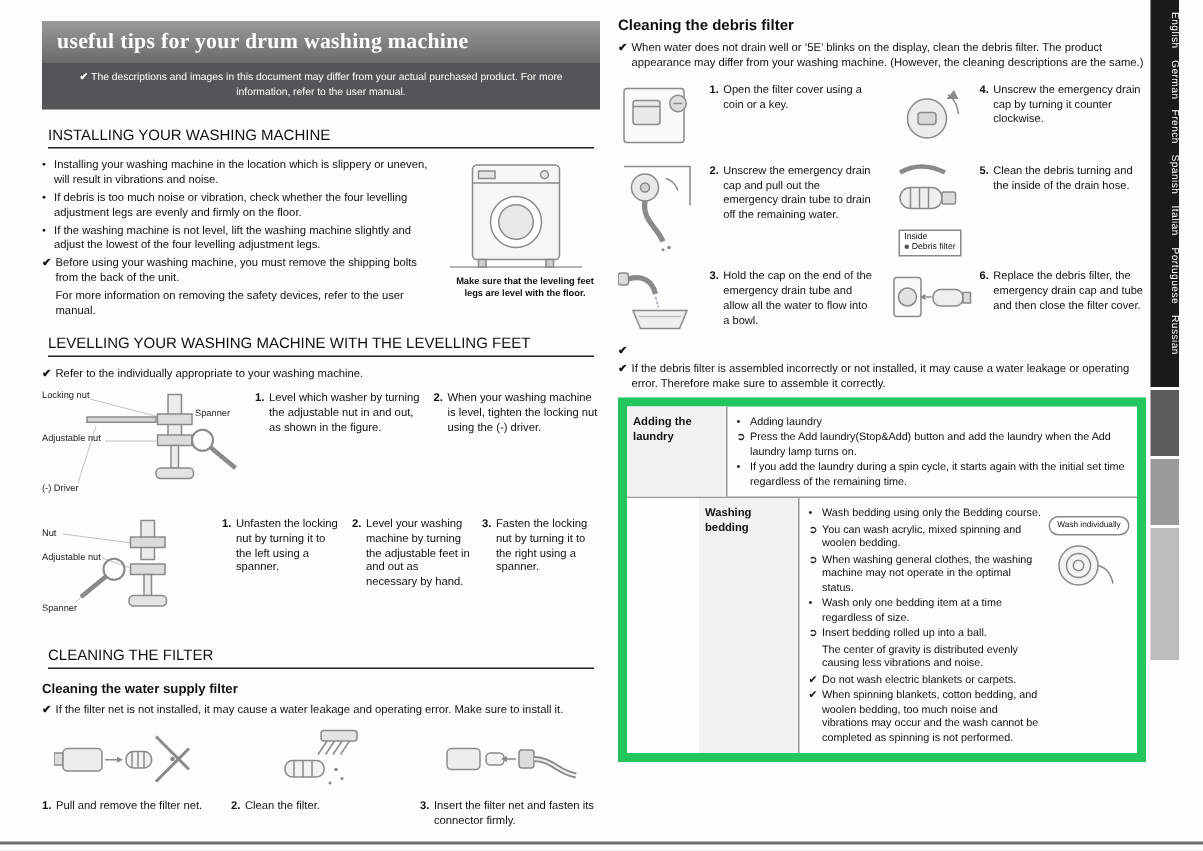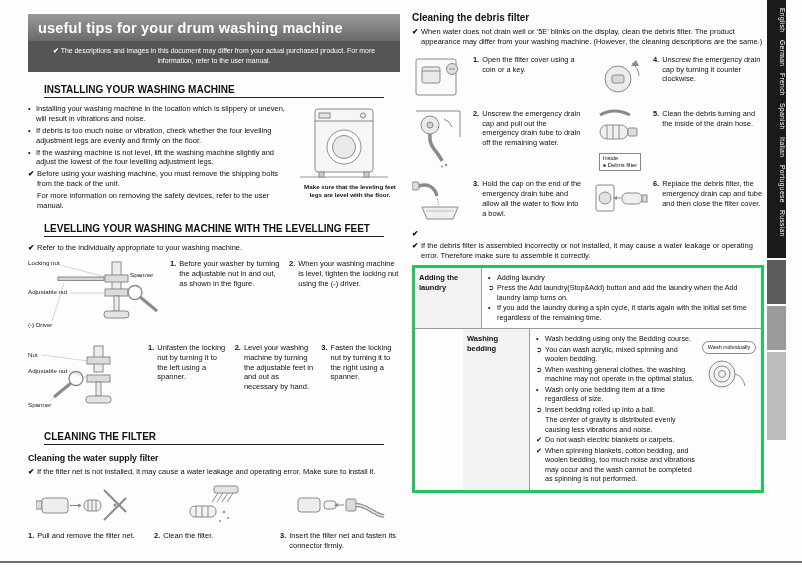--- a/index.html
+++ b/index.html
@@ -2,25 +2,25 @@
 <html><head>
 <meta charset="utf-8">
 <style>
   html,body{margin:0;padding:0;background:#e9e9e9;}
   .page{position:relative;width:802px;height:567px;background:#fdfdfd;font-family:"Liberation Sans",sans-serif;color:#111;overflow:hidden;}
   .content{position:absolute;left:28px;top:10px;display:flex;gap:12px;}
   .col-left{width:372px;}
   .col-right{width:352px;}
   
   .banner{margin-top:4px;}
-  .banner-title{background:linear-gradient(180deg,#9a9a9a,#6a6a6a);color:#fff;font-size:14.5px;font-weight:bold;padding:6px 10px 5px;letter-spacing:.2px;}
+  .banner-title{background:linear-gradient(180deg,#9a9a9a,#6a6a6a);color:#fff;font-size:14.5px;font-weight:bold;padding:6px 10px 5px;letter-spacing:.2px;font-family:Liberation Serif, serif;}
   .banner-note{background:#555557;color:#fff;font-size:6.9px;line-height:1.45;padding:5px 22px 6px;text-align:center;}
   .banner-note .chk-m{font-weight:bold;margin-right:2px;}
   
-  .sec-h{font-size:10px;font-weight:bold;border-bottom:1.2px solid #222;padding-bottom:2px;margin:12px 16px 6px;}
+  .sec-h{font-size:10px;font-weight:normal;border-bottom:1.2px solid #222;padding-bottom:2px;margin:12px 4px 6px;}
   .sub-h{font-size:8.8px;font-weight:bold;margin:8px 0 4px;}
   .b-item{display:flex;font-size:7.5px;line-height:1.32;margin-bottom:2px;}
   .b-item .m{width:8px;flex:none;}
   .chk{display:flex;font-size:7.5px;line-height:1.32;margin-bottom:2px;}
   .chk .m{width:9px;flex:none;font-weight:bold;}
   .cont{margin-left:9px;font-size:7.5px;line-height:1.32;}
   .step{display:flex;font-size:7.5px;line-height:1.32;}
   .step .n{font-weight:bold;margin-right:3px;flex:none;}
   
   .install-row{display:flex;gap:8px;}
@@ -41,21 +41,21 @@
   
   .deb-h{font-size:10px;font-weight:bold;margin:2px 0 4px;}
   .deb-grid{display:grid;grid-template-columns:1fr 1fr;column-gap:8px;row-gap:6px;margin:6px 0 4px;}
   .dstep{display:flex;gap:5px;align-items:flex-start;}
   .dfig{flex:none;display:flex;flex-direction:column;align-items:center;}
   .dtext{display:flex;font-size:7.4px;line-height:1.32;padding-top:2px;}
   .dtext .n{font-weight:bold;margin-right:3px;flex:none;}
   .inside-box{border:0.8px solid #888;background:#fff;font-size:5.8px;line-height:1.25;padding:1px 3px;margin-top:2px;text-align:left;}
   .inside-box .dot{display:inline-block;width:3px;height:3px;background:#555;border-radius:50%;margin-right:2px;vertical-align:middle;}
   
-  .know-table{border:3px solid #22c55e;margin-top:4px;}
+  .know-table{border:6px solid #22c55e;margin-top:4px;}
   .know-row{display:flex;border-bottom:1px solid #999;}
   .know-row:last-child{border-bottom:none;margin-left:48px;}
   .know-label{width:58px;flex:none;border-right:1px solid #999;background:#f2f2f2;font-size:7.5px;font-weight:bold;padding:5px 4px;line-height:1.3;}
   .know-body{flex:1;padding:5px 6px;position:relative;}
   .kl{display:flex;font-size:7.2px;line-height:1.32;margin-bottom:1px;}
   .kl .km{width:9px;flex:none;}
   .pad-illu{padding-right:58px;}
   .bed-illu{position:absolute;right:5px;top:12px;width:54px;text-align:center;}
   .bubble{border:0.8px solid #888;border-radius:7px;font-size:5.5px;line-height:1.2;padding:2px 3px;background:#fff;margin-bottom:2px;}
   
@@ -145,21 +145,21 @@
               <line x1="112" y1="38" x2="129" y2="52" stroke="#8a8a8a" stroke-width="3"></line>
             </svg>
             <span class="dlabel" style="left:0;top:0;">Locking nut</span>
             <span class="dlabel" style="left:0;top:29px;">Adjustable nut</span>
             <span class="dlabel" style="left:102px;top:12px;">Spanner</span>
             <span class="dlabel" style="left:0;top:62px;">(-) Driver</span>
           </div>
           <div class="lev-steps">
             <div class="step">
                 <span class="n">1.</span>
-                <span>Before your washer by turning the adjustable nut in and out, as shown in the figure.</span>
+                <span>Level which washer by turning the adjustable nut in and out, as shown in the figure.</span>
               </div>
             <div class="step">
                 <span class="n">2.</span>
                 <span>When your washing machine is level, tighten the locking nut using the (-) driver.</span>
               </div>
           </div>
         </div>
 
         <div class="lev-row">
           <div class="diagram" style="width:112px;">

